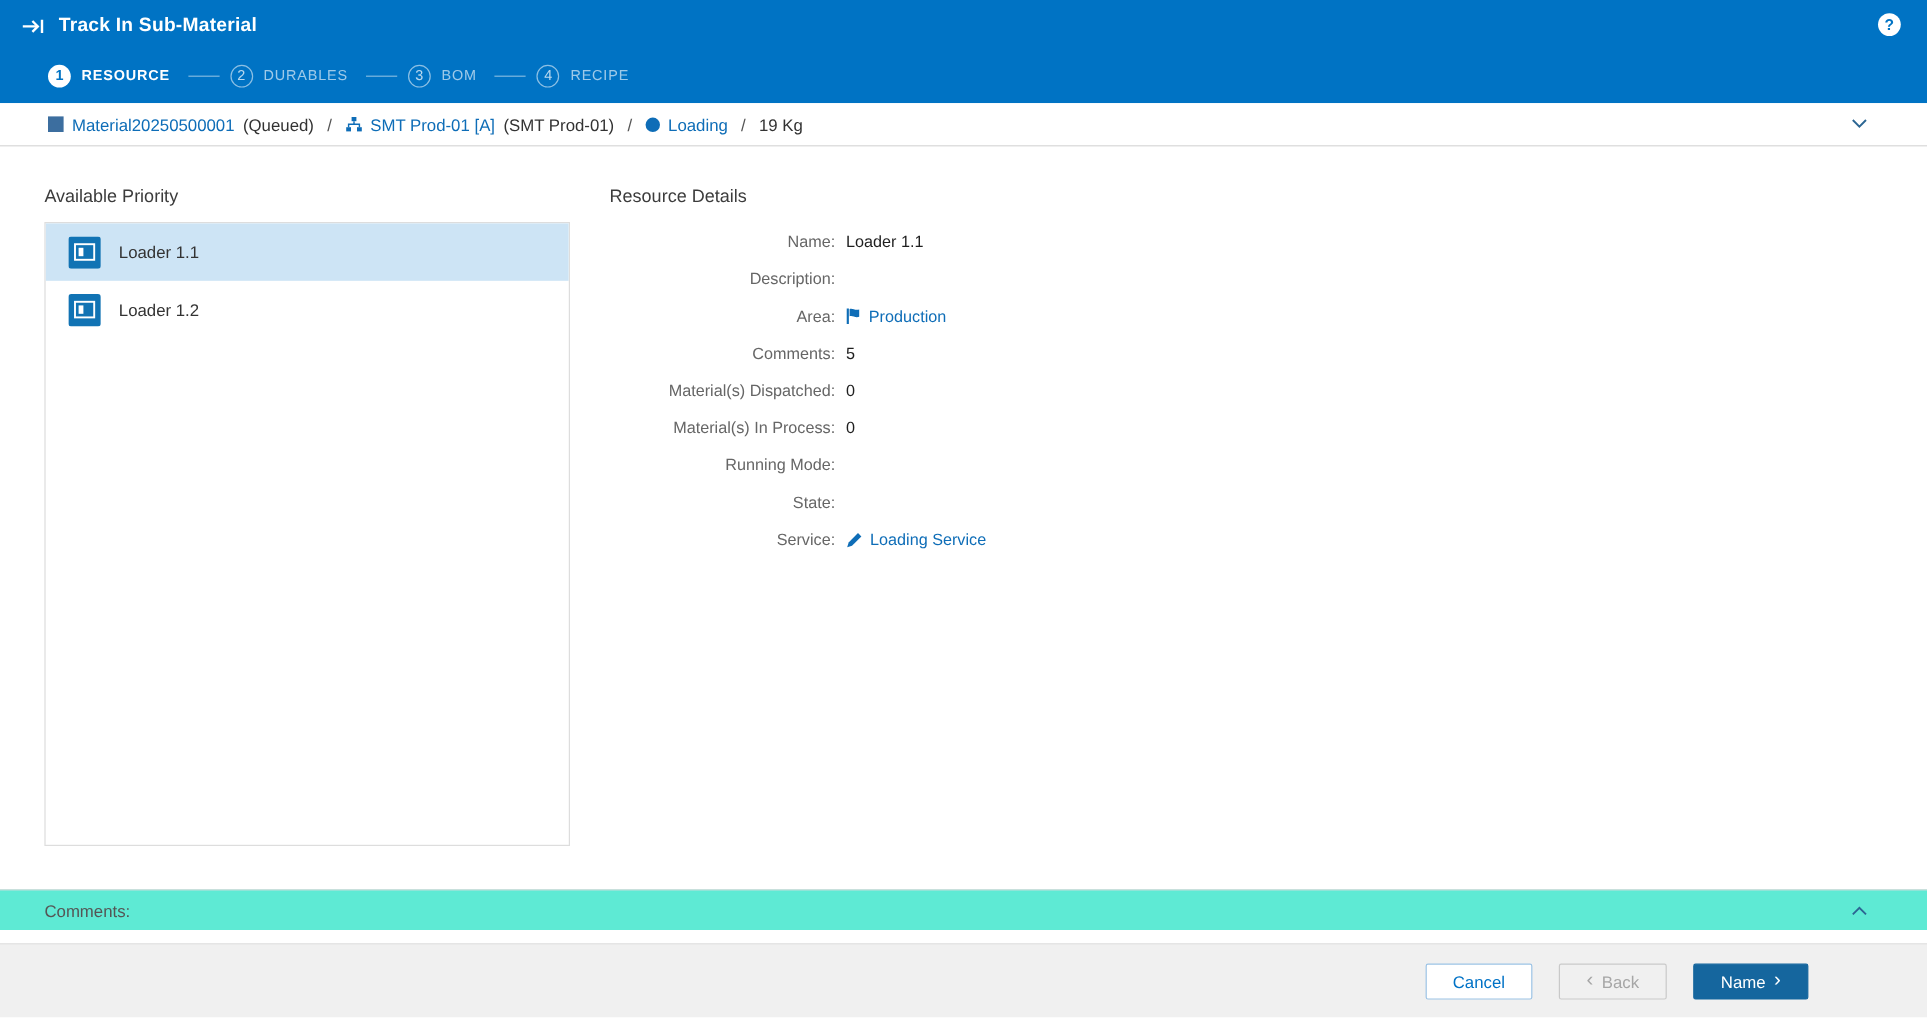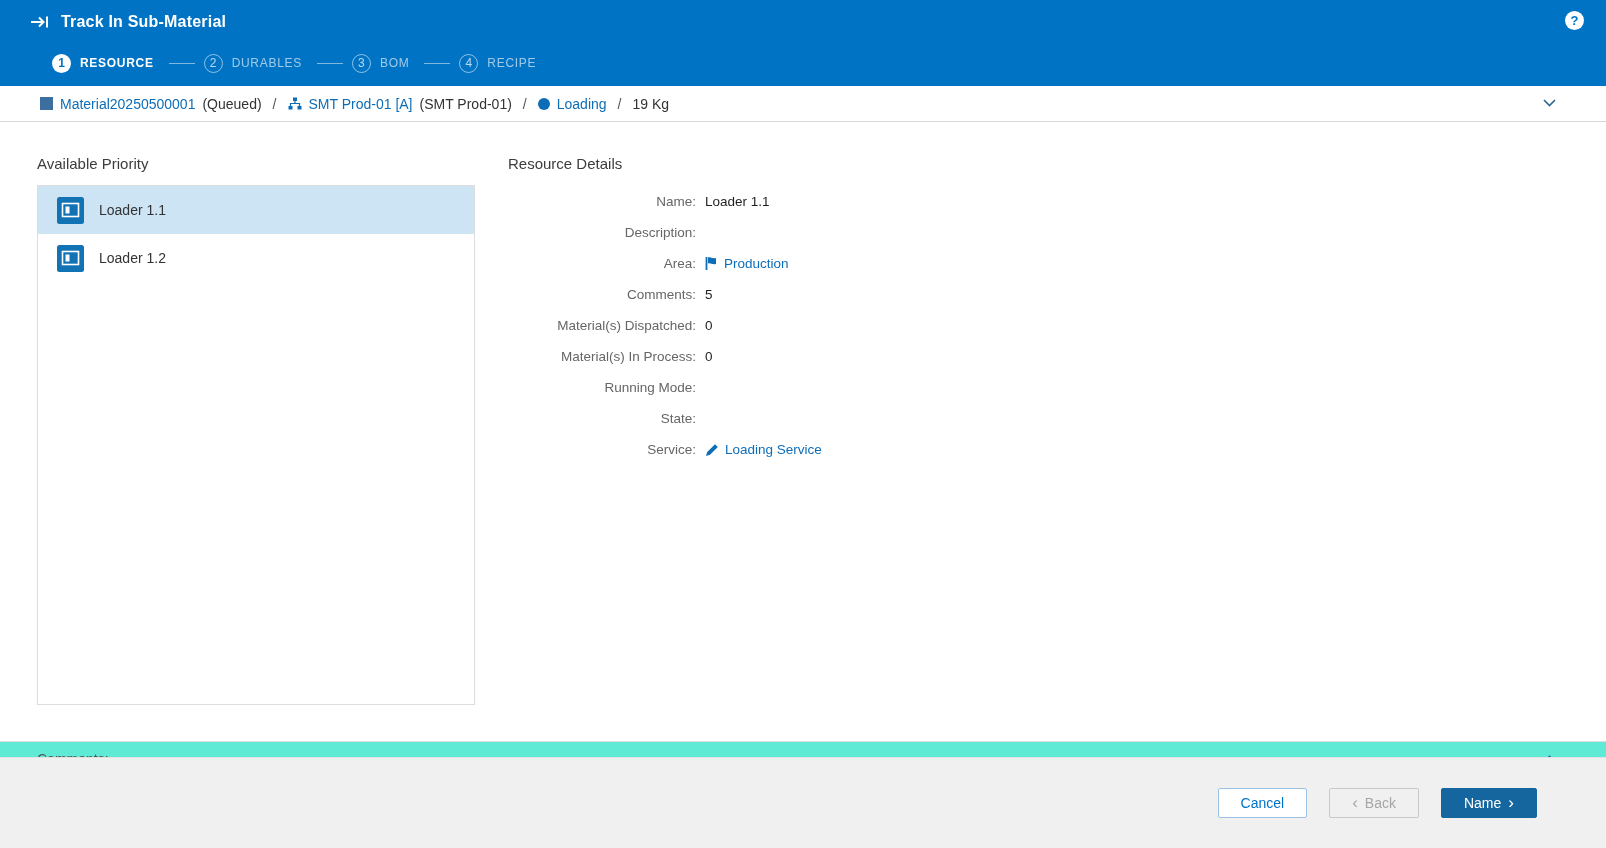--- a/index.html
+++ b/index.html
@@ -10,21 +10,21 @@
     --footer-bg:#F0F0F0;
     --next-btn:#15669E;
   }
   *{box-sizing:border-box;}
   html,body{margin:0;padding:0;}
   body{
     width:1606px;height:848px;position:relative;overflow:hidden;
     font-family:"Liberation Sans",sans-serif;font-size:14px;color:#333;background:#fff;
   }
   
-  .topbar{background:var(--header-bg);height:86px;padding:0 30px;color:#fff;position:relative;}
+  .topbar{background:var(--header-bg);height:86px;padding:0 18px;color:#fff;position:relative;}
   .title-row{display:flex;align-items:center;height:42px;gap:11px;padding-top:2px;}
   .title{font-size:16px;font-weight:bold;margin:0;letter-spacing:.2px;}
   .help{
     position:absolute;right:22px;top:11px;width:19px;height:19px;border-radius:50%;
     background:#fff;color:var(--header-bg);font-weight:bold;font-size:13px;
     display:flex;align-items:center;justify-content:center;cursor:pointer;line-height:1;
   }
   .steps{display:flex;align-items:center;height:42px;padding-left:22px;}
   .step{display:flex;align-items:center;gap:9px;cursor:pointer;}
   .step-circle{
@@ -63,23 +63,23 @@
   .detail-link{color:var(--link);text-decoration:none;cursor:pointer;}
   .icon{display:inline-flex;align-items:center;justify-content:center;flex:none;}
   
   .comments-bar{
     position:absolute;left:0;right:0;bottom:73px;height:34px;border-top:1px solid #ddd;background:#5eead4;
     display:flex;align-items:center;justify-content:space-between;padding:0 50px 0 37px;
     color:#555;cursor:pointer;
   }
   
   .footer{
-    position:absolute;left:0;right:0;bottom:0;height:91px;background:var(--footer-bg);
+    position:absolute;left:0;right:0;bottom:0;height:62px;background:var(--footer-bg);
     border-top:1px solid #e2e2e2;display:flex;align-items:center;justify-content:flex-end;
-    gap:22px;padding-right:69px;
+    gap:22px;padding-right:99px;
   }
   .btn{
     height:30px;border-radius:2px;font-size:14px;font-family:inherit;padding:0 22px;
     display:flex;align-items:center;gap:7px;cursor:pointer;line-height:1;
   }
   .btn.cancel{background:#fff;border:1px solid #9CC3E5;color:var(--primary);}
   .btn.back{background:transparent;border:1px solid #C9C9C9;color:#A6A6A6;cursor:default;}
   .btn.next{background:var(--next-btn);border:1px solid var(--next-btn);color:#fff;}
   .chev{font-size:17px;line-height:1;margin-top:-2px;}
 </style>

